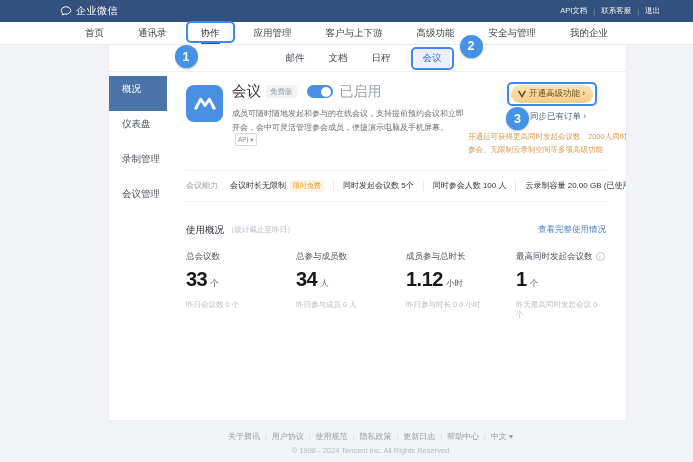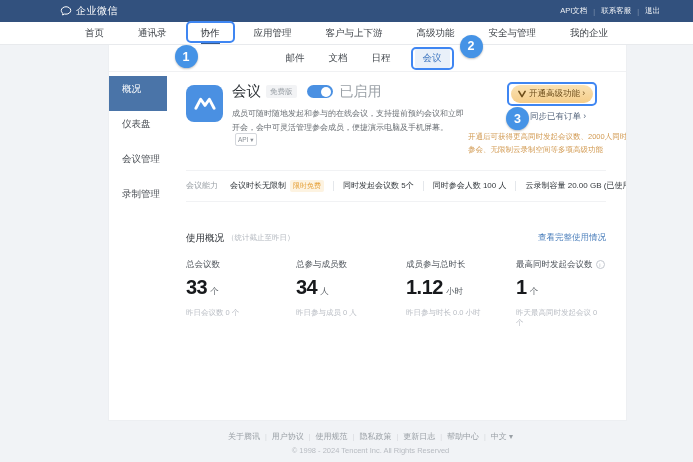--- a/index.html
+++ b/index.html
@@ -77,21 +77,21 @@
   
   .capability { display:flex; align-items:center; margin-top:13px; padding:9px 0;
     border-top:1px solid #f1f2f4; border-bottom:1px solid #f1f2f4;
     font-size:8px; color:#33383d; white-space:nowrap; }
   .cap-label { color:#9aa0a6; margin-right:12px; }
   .cap-strong { color:#2e3338; }
   .limited-badge { background:#fdf3e1; color:#e6a23c; font-size:7px; padding:1px 3px; margin-left:4px; border-radius:2px; }
   .cap-div { width:1px; height:10px; background:#e4e7eb; margin:0 9px; flex-shrink:0; }
 
   
-  .usage-header { display:flex; align-items:center; margin-top:30px;text-align:right; }
+  .usage-header { display:flex; align-items:center; margin-top:22px;text-align:right; }
   .usage-title { font-size:9.5px; color:#2f3338; }
   .usage-sub { font-size:7.5px; color:#b3b8bf; margin-left:3px; }
   .usage-link { margin-left:auto; font-size:8.5px; color:#4a7ebb; cursor:pointer; }
   .stats { display:flex; margin-top:14px; }
   .stat { width:110px; }
   .stat:last-child { flex:1; }
   .stat-label { font-size:8.5px; color:#4f555c; display:flex; align-items:center; gap:3px; }
   .info-icon { width:9px; height:9px; border:1px solid #c3c8cf; border-radius:50%;
     color:#b6bbc2; font-size:6px; display:inline-flex; align-items:center; justify-content:center; cursor:pointer; }
   .info-icon::before { content:"i"; }
@@ -169,22 +169,22 @@
       <span class="ann-rect r-tab" data-interactable="false"></span>
       <span class="ann-circle c2" data-interactable="false">2</span>
     </span>
   </div>
 
   <div class="panel-body">
 
     <div class="sidebar" data-interactable="false">
       <div class="side-item active" data-interactable="true">概况</div>
       <div class="side-item" data-interactable="true">仪表盘</div>
+      <div class="side-item" data-interactable="true">录制管理</div>
       <div class="side-item" data-interactable="true">会议管理</div>
-      <div class="side-item" data-interactable="true">录制管理</div>
     </div>
 
     <div class="main" data-interactable="false">
 
       <div class="app-header">
         <div class="app-icon" data-interactable="false">
           <svg width="22" height="15" viewBox="0 0 23 15">
               <polyline points="2,12.5 7,3 11.5,9.5 16,3 21,12.5" fill="none" stroke="#fff" stroke-width="3" stroke-linecap="round" stroke-linejoin="round"></polyline>
             </svg>
         </div>

